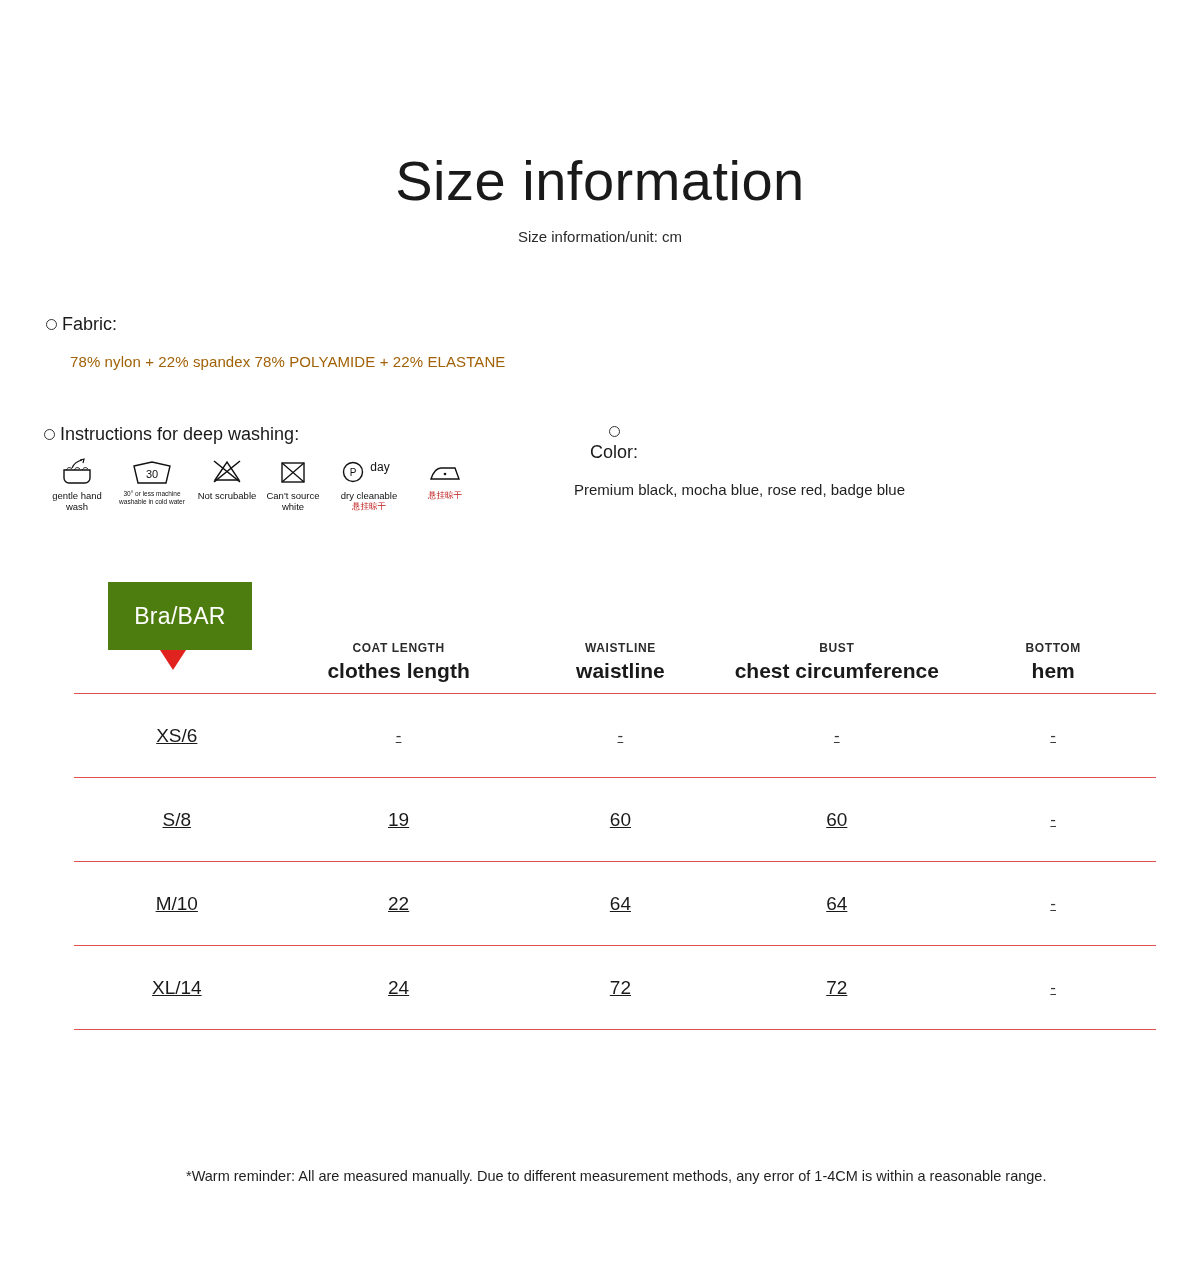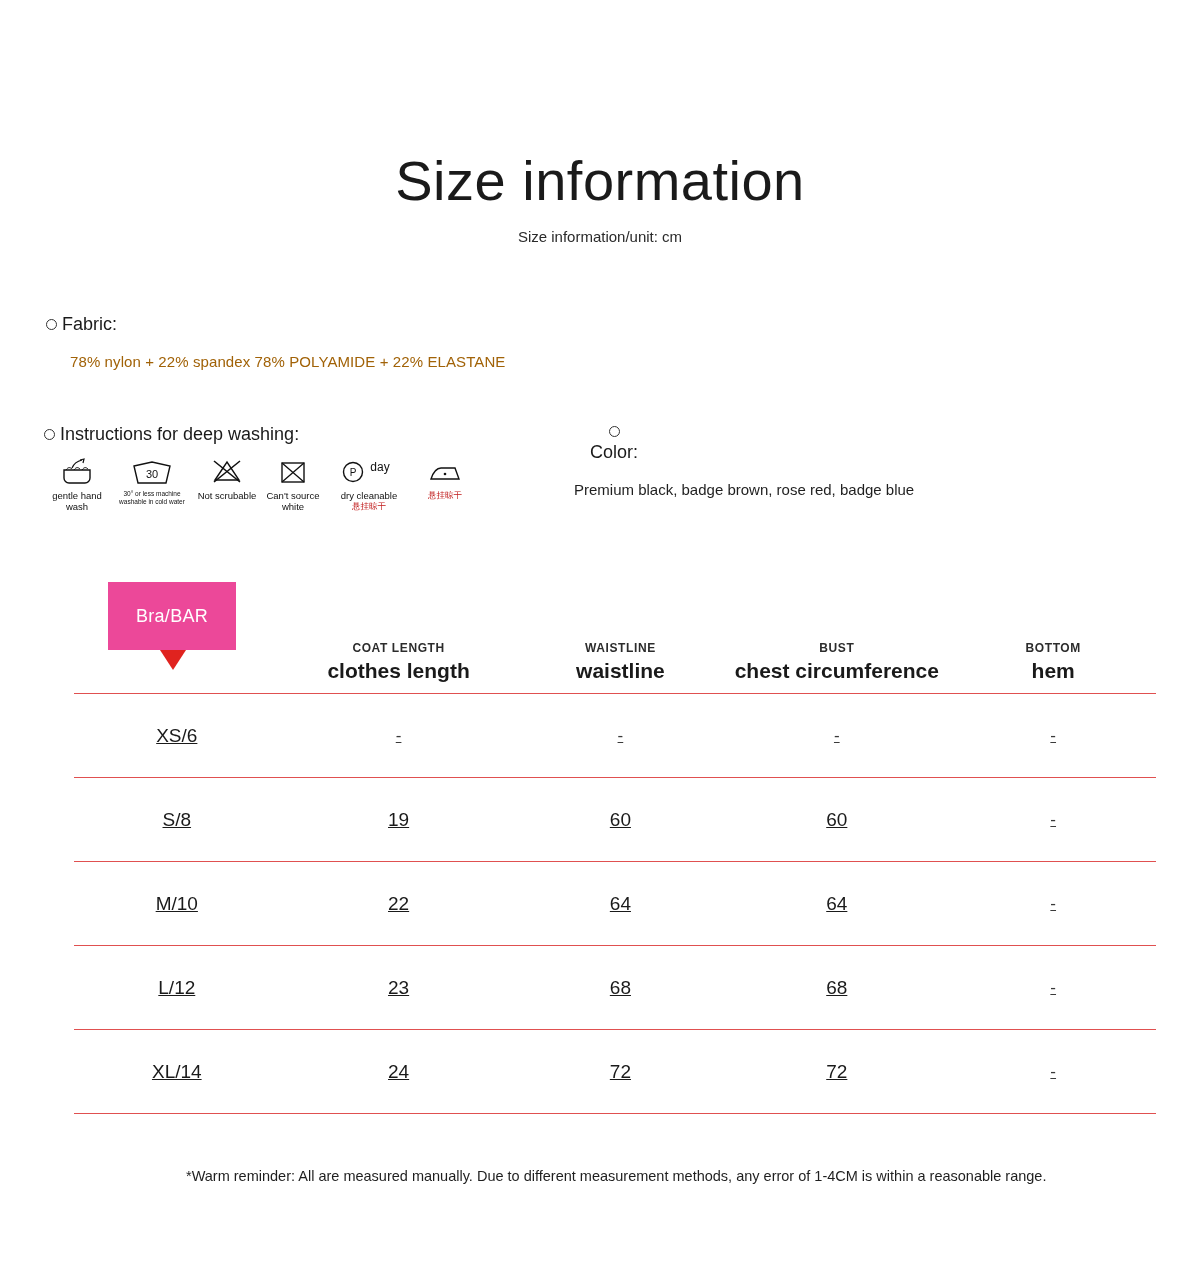--- a/index.html
+++ b/index.html
@@ -118,25 +118,25 @@
   .care.wide { width: 84px; }
   .care.p-label { width: 86px; }
 
   svg { display: block; }
 
   
   .badge {
     position: absolute;
     top: 582px;
     left: 108px;
-    width: 128px;
+    width: 144px;
     height: 68px;
-    background: #ec4899;
+    background: #4d7c0f;
     color: #ffffff;
-    font-size: 18px;
+    font-size: 23px;
     display: flex;
     align-items: center;
     justify-content: center;
     letter-spacing: 0.3px;
   }
   .badge-tail {
     position: absolute;
     top: 650px;
     left: 160px;
     width: 0;
@@ -289,21 +289,21 @@
       </div>
       <span class="cn">悬挂晾干</span>
     </div>
 
   </div>
 
   <div class="sec-head" id="color-head">
     <span class="bullet"></span>
     <span>Color:</span>
   </div>
-  <div id="color-text">Premium black, badge brown, rose red, badge blue</div>
+  <div id="color-text">Premium black, mocha blue, rose red, badge blue</div>
 
   <div class="badge">
     <span>Bra/BAR</span>
   </div>
   <div class="badge-tail"></div>
 
   <div class="table">
     <table>
       <colgroup>
         <col style="width:19%">
@@ -352,27 +352,20 @@
           <td class="dash">-</td>
         </tr>
         <tr>
           <td class="size-cell">M/10</td>
           <td>22</td>
           <td>64</td>
           <td>64</td>
           <td class="dash">-</td>
         </tr>
         <tr>
-          <td class="size-cell">L/12</td>
-          <td>23</td>
-          <td>68</td>
-          <td>68</td>
-          <td class="dash">-</td>
-        </tr>
-        <tr>
           <td class="size-cell">XL/14</td>
           <td>24</td>
           <td>72</td>
           <td>72</td>
           <td class="dash">-</td>
         </tr>
       </tbody>
     </table>
   </div>
 

